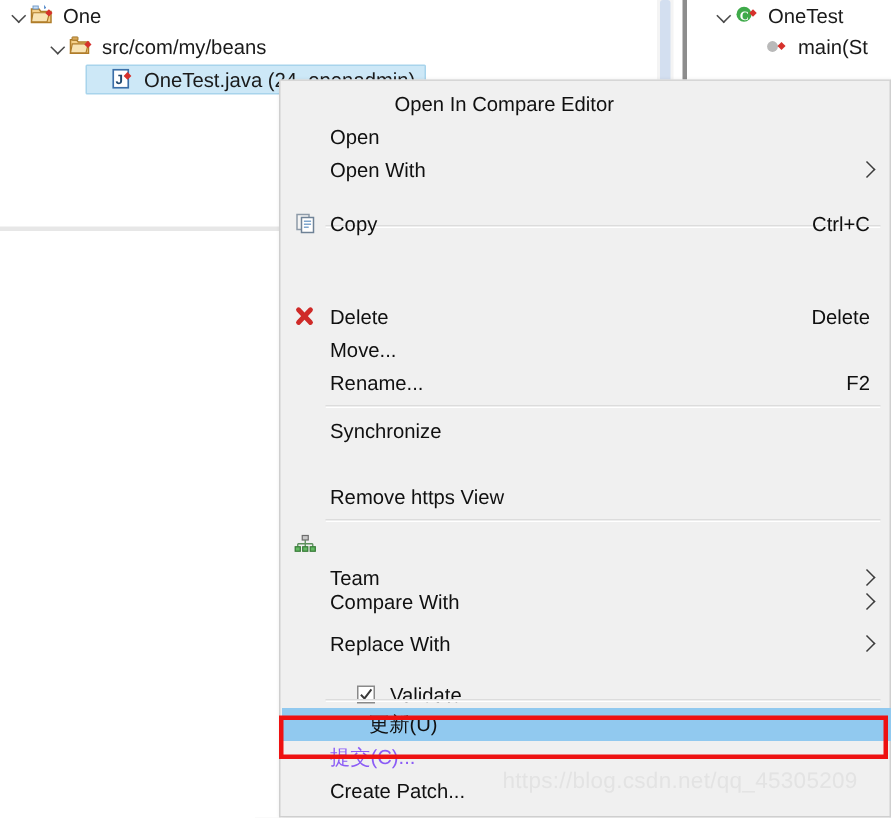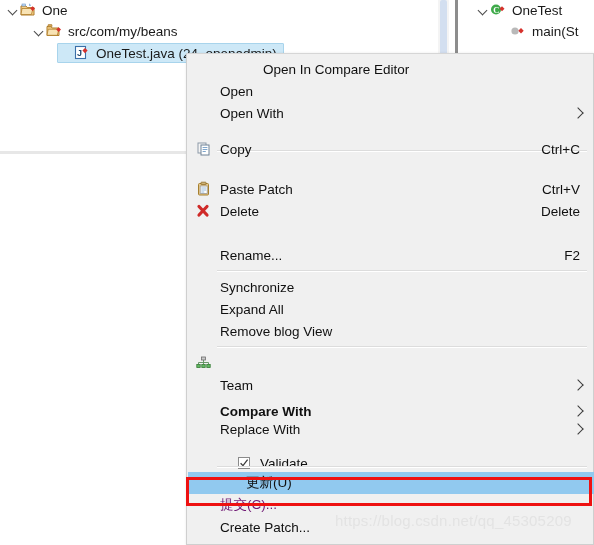--- a/index.html
+++ b/index.html
@@ -109,21 +109,21 @@
     position: absolute;
     left: 1px;
     width: 406px;
     height: 22px;
     display: flex;
     align-items: center;
     font-size: 13.5px;
     color: #101010;
     white-space: nowrap;
   }
-  .menu-item.disabled { color: #701a75; }
+  .menu-item.disabled { color: #8b5cf6; }
   .menu-item.highlight {
     background: #91c9ef;
   }
   .mi-icon {
     width: 22px;
     margin-left: 8px;
     flex: 0 0 auto;
     position: relative;
     height: 16px;
   }
@@ -247,76 +247,64 @@
       <span class="mi-icon" style="display: inline-block; position: relative; width: 18px; height: 16px;"><svg width="18" height="16" viewBox="0 0 18 16">
           <rect x="2" y="2" width="8" height="10" fill="#f4f4f4" stroke="#8d9aa8" stroke-width="1"></rect>
           <rect x="5" y="4" width="8" height="10" fill="#ffffff" stroke="#6f8296" stroke-width="1"></rect>
           <g stroke="#7fa6cd" stroke-width="1">
             <path d="M6.6 6.5h4.8M6.6 8.5h4.8M6.6 10.5h3.2"></path>
           </g>
         </svg></span>
       <span class="mi-label">Copy</span>
       <span class="mi-accel">Ctrl+C</span>
     </div>
-    <div class="menu-item" style="top: 124px;">
-      <span class="mi-icon" style="display: inline-block; position: relative; width: 18px; height: 16px;"><svg width="18" height="16" viewBox="0 0 18 16">
-          <rect x="2.5" y="2.5" width="10" height="11.5" rx="1" fill="#e8c98d" stroke="#a6802f" stroke-width="1"></rect>
-          <rect x="5" y="1.2" width="5" height="2.4" rx="0.5" fill="#cdb179" stroke="#8d6a22" stroke-width="0.8"></rect>
-          <rect x="4.2" y="5" width="7" height="7.5" fill="#ffffff" stroke="#9a9a9a" stroke-width="0.8"></rect>
-          <g stroke="#8fb4d8" stroke-width="0.9">
-            <path d="M5.3 7h4.8M5.3 9h4.8M5.3 11h3"></path>
-          </g>
-        </svg></span>
-      <span class="mi-label">Paste Patch</span>
-      <span class="mi-accel">Ctrl+V</span>
-    </div>
     <div class="menu-item" style="top: 146px;">
       <span class="mi-icon" style="display: inline-block; position: relative; width: 18px; height: 16px;"><svg width="18" height="16" viewBox="0 0 18 16">
           <g stroke="#cf2a28" stroke-width="3.2" stroke-linecap="round">
             <path d="M3 3.5 L11 12"></path>
             <path d="M11 3.5 L3 12"></path>
           </g>
         </svg></span>
       <span class="mi-label">Delete</span>
       <span class="mi-accel">Delete</span>
     </div>
+    <div class="menu-item" style="top: 168px;">
+      <span class="mi-icon" style="display: inline-block; position: relative; width: 18px; height: 16px;"></span>
+      <span class="mi-label">Move...</span>
+    </div>
     <div class="menu-item" style="top: 190px;">
       <span class="mi-icon" style="display: inline-block; position: relative; width: 18px; height: 16px;"></span>
       <span class="mi-label">Rename...</span>
       <span class="mi-accel">F2</span>
     </div>
     <div class="menu-sep" style="top: 216px;"></div>
     <div class="menu-item" style="top: 222px;">
       <span class="mi-icon" style="display: inline-block; position: relative; width: 18px; height: 16px;"></span>
       <span class="mi-label">Synchronize</span>
     </div>
-    <div class="menu-item" style="top: 244px;">
-      <span class="mi-icon" style="display: inline-block; position: relative; width: 18px; height: 16px;"></span>
-      <span class="mi-label">Expand All</span>
-    </div>
     <div class="menu-item" style="top: 266px;">
       <span class="mi-icon" style="display: inline-block; position: relative; width: 18px; height: 16px;"></span>
-      <span class="mi-label">Remove blog View</span>
+      <span class="mi-label">Remove https View</span>
     </div>
     <div class="menu-sep" style="top: 292px;"></div>
     <div class="menu-item" style="top: 298px;">
       <span class="mi-icon" style="display: inline-block; position: relative; width: 18px; height: 16px;"><svg width="18" height="16" viewBox="0 0 18 16">
           <rect x="5.5" y="2" width="4" height="3" fill="#c9c9c9" stroke="#6c6c6c" stroke-width="0.8"></rect>
           <path d="M7.5 5v2.5M2.5 7.5h10M2.5 7.5v2M7.5 7.5v2M12.5 7.5v2" stroke="#5c8f5c" stroke-width="0.9" fill="none"></path>
           <rect x="0.8" y="9.5" width="3.4" height="3" fill="#62b862" stroke="#357a35" stroke-width="0.8"></rect>
           <rect x="5.8" y="9.5" width="3.4" height="3" fill="#62b862" stroke="#357a35" stroke-width="0.8"></rect>
           <rect x="10.8" y="9.5" width="3.4" height="3" fill="#62b862" stroke="#357a35" stroke-width="0.8"></rect>
         </svg></span>
     </div>
     <div class="menu-item" style="top: 320px;">
       <span class="mi-icon" style="display: inline-block; position: relative; width: 18px; height: 16px;"></span>
       <span class="mi-label">Team</span>
       <span class="mi-arrow"></span>
     </div>
-    <div class="menu-item" style="top: 346px; font-weight: bold;">
+    <div class="menu-item" style="top: 336px;">
       <span class="mi-icon" style="display: inline-block; position: relative; width: 18px; height: 16px;"></span>
       <span class="mi-label">Compare With</span>
       <span class="mi-arrow"></span>
     </div>
     <div class="menu-item" style="top: 364px;">
       <span class="mi-icon" style="display: inline-block; position: relative; width: 18px; height: 16px;"></span>
       <span class="mi-label">Replace With</span>
       <span class="mi-arrow"></span>
     </div>
     <div class="menu-item" style="top: 398px; padding-left: 40px;">

